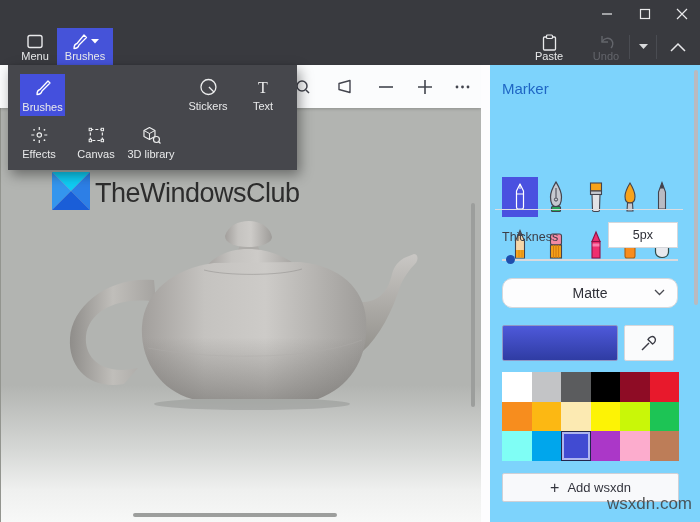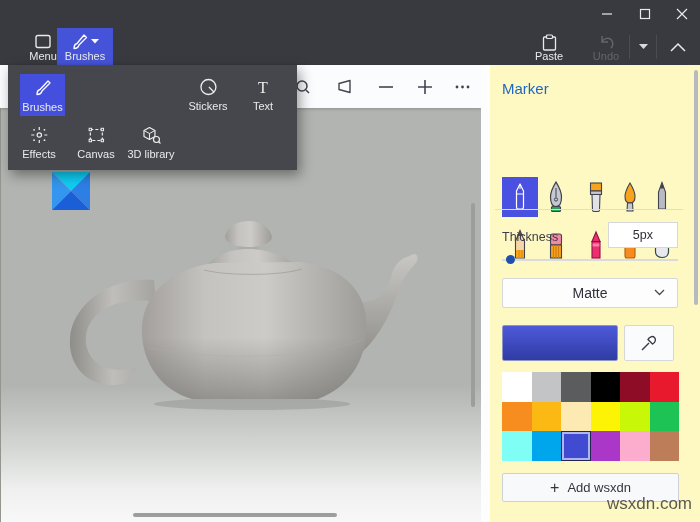--- a/index.html
+++ b/index.html
@@ -9,21 +9,21 @@
   
   .titlebar { position:absolute; left:0; top:0; width:700px; height:28px; background:#393a3f; }
   .title-text { position:absolute; left:12px; top:7px; font-size:12px; color:#ececee; }
   .win-btn { position:absolute; top:0; width:37px; height:28px; display:flex; align-items:center; justify-content:center; }
   .win-min { left:588px; } .win-max { left:626px; } .win-close { left:663px; }
 
   
   .toolbar { position:absolute; left:0; top:28px; width:700px; height:37px; background:#393a3f; }
   .tb-btn { position:absolute; top:0; height:37px; display:flex; flex-direction:column; align-items:center; justify-content:flex-start; }
   .tb-label { font-size:11px; color:#e9eaeb; line-height:11px; margin-top:1px; }
-  .menu-btn { left:20px; width:46px; padding-top:5px; }
+  .menu-btn { left:12px; width:46px; padding-top:5px; }
   .brushes-btn { left:57px; width:56px; background:#4553d9; padding-top:5px; }
   .brush-caret { margin-left:3px; }
   .icon-row { display:flex; align-items:center; height:17px; }
   .paste-btn { left:527px; width:44px; padding-top:5px; }
   .undo-btn { left:584px; width:44px; padding-top:5px; }
   .undo-btn .tb-label { color:#63656b; }
   .tb-sep { position:absolute; top:7px; width:1px; height:24px; background:#4a4c52; }
   .caret-btn { left:633px; width:20px; justify-content:center; padding-top:0; }
   .chevron-btn { left:660px; width:36px; justify-content:center; padding-top:0; }
 
@@ -38,32 +38,32 @@
   .hscroll { position:absolute; left:133px; top:513px; width:204px; height:4px; background:#9c9e9c; border-radius:2px; z-index:4; }
 
   .logo-box { position:absolute; left:52px; top:172px; width:38px; height:38px; z-index:3; }
   .logo-text { position:absolute; left:95px; top:176px; height:34px; line-height:34px; font-size:27px;
     letter-spacing:-0.5px; color:#2d2d2d; z-index:3; }
   .teapot { position:absolute; left:62px; top:218px; z-index:2; }
 
   .gap-strip { position:absolute; left:481px; top:65px; width:9px; height:457px; background:#fdfdfe; z-index:5; }
 
   
-  .side-panel { position:absolute; left:490px; top:65px; width:210px; height:457px; background:#fef9c3; z-index:6; }
+  .side-panel { position:absolute; left:490px; top:65px; width:210px; height:457px; background:#7dd3fc; z-index:6; }
   .panel-title { position:absolute; left:12px; top:15px; font-size:15px; color:#1f66c4; }
   .brush-tile { position:absolute; width:36px; height:40px; display:flex; align-items:center; justify-content:center; }
   .brush-tile.selected { background:#4a51e0; }
   .p-divider { position:absolute; left:5px; top:144px; width:188px; height:1px; background:#dcdde1; }
   .thick-label { position:absolute; left:12px; top:165px; font-size:12.5px; color:#3c3d46; }
   .thick-input { position:absolute; left:118px; top:157px; width:70px; height:26px; background:#ffffff; border:1px solid #d6d7db;
     font-size:12.5px; color:#2f3038; text-align:right; line-height:24px; padding-right:24px; }
   .slider-track { position:absolute; left:12px; top:194px; width:176px; height:2px; background:#d9dade; }
   .slider-thumb { position:absolute; left:16px; top:190px; width:9px; height:9px; border-radius:5px; background:#1f4fae; }
   .matte-select { position:absolute; left:12px; top:213px; width:176px; height:30px; background:#fdfdfe; border:1px solid #d6d7db;
-    border-radius:2px; display:flex; align-items:center; justify-content:center; font-size:14px; color:#2f3038; }
+    border-radius:10px; display:flex; align-items:center; justify-content:center; font-size:14px; color:#2f3038; }
   .matte-chevron { position:absolute; right:12px; top:10px; }
   .cur-color { position:absolute; left:12px; top:260px; width:116px; height:36px; border-radius:2px; border:1px solid #8f96c6; }
   .eyedrop-btn { position:absolute; left:134px; top:260px; width:50px; height:36px; background:#fafbfc; border:1px solid #d6d7db;
     border-radius:2px; display:flex; align-items:center; justify-content:center; }
   .palette { position:absolute; left:12px; top:307px; width:177px; height:89px; display:grid;
     grid-template-columns:repeat(6,1fr); grid-template-rows:repeat(3,1fr); }
   .swatch { width:100%; height:100%; }
   .swatch.selected { outline:1px solid #23264e; outline-offset:-1px; box-shadow:inset 0 0 0 3px #aeb5ef; z-index:2; }
   .add-color { position:absolute; left:12px; top:408px; width:177px; height:29px; background:#f8f9fb; border:1px solid #cfd0d6;
     border-radius:2px; display:flex; align-items:center; justify-content:center; font-size:13px; color:#34353e; }
@@ -174,20 +174,21 @@
       <circle cx="8.5" cy="9" r="1.4" fill="#43454e"></circle>
       <circle cx="14" cy="9" r="1.4" fill="#43454e"></circle>
   </svg>
 
   <svg class="logo-box" viewBox="0 0 38 38">
     <polygon points="0,0 38,0 19,19" fill="#0fcdf4"></polygon>
     <polygon points="0,0 19,19 0,38" fill="#3496ee"></polygon>
     <polygon points="38,0 38,38 19,19" fill="#2d7fe6"></polygon>
     <polygon points="0,38 19,19 38,38" fill="#1a5ed8"></polygon>
   </svg>
+  <div class="logo-text">TheWindowsClub</div>
 
   <svg class="teapot" width="360" height="195" viewBox="0 0 360 195">
     <defs>
       <linearGradient id="tpBody" x1="0" y1="0" x2="1" y2="0">
         <stop offset="0" stop-color="#a29f9c"></stop>
           <stop offset="0.28" stop-color="#c5c3c0"></stop>
         <stop offset="0.55" stop-color="#cdcbc8"></stop>
           <stop offset="0.8" stop-color="#b3b1ae"></stop>
         <stop offset="1" stop-color="#9e9c99"></stop>
       </linearGradient>

